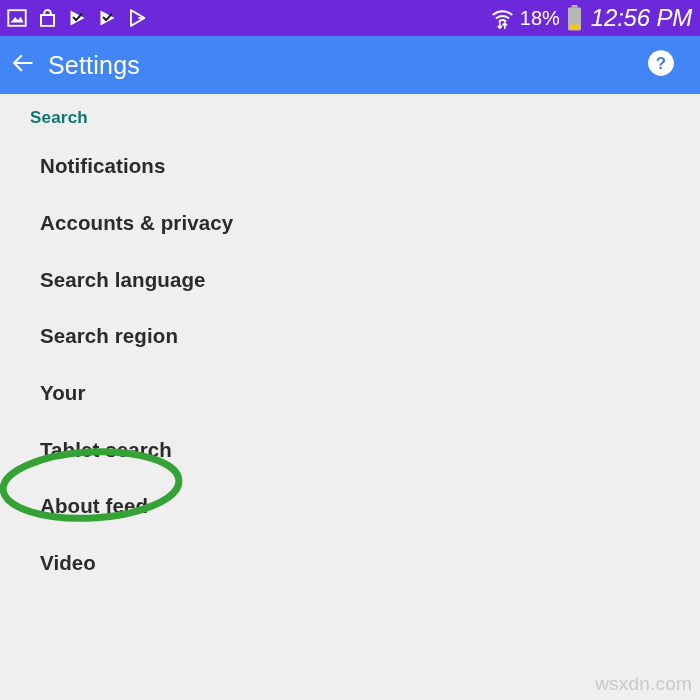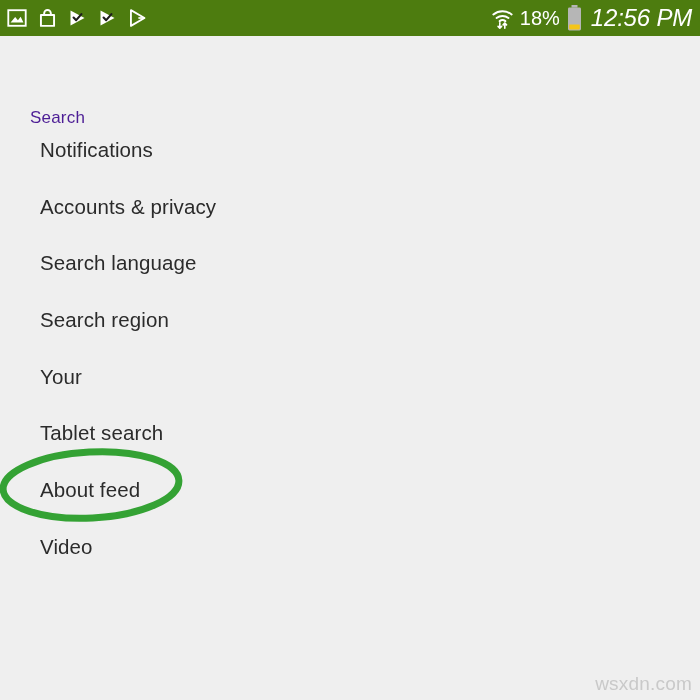--- a/index.html
+++ b/index.html
@@ -22,21 +22,21 @@
     background: #efefef;
     overflow: hidden;
   }
 
   
   .status-bar {
     position: absolute;
     top: 0; left: 0;
     width: 700px;
     height: 36px;
-    background: #4d7c0f;
+    background: #6d28d9;
     display: flex;
     align-items: center;
     justify-content: space-between;
     box-sizing: border-box;
     padding: 0 8px 0 6px;
   }
   .status-left {
     display: flex;
     align-items: center;
     gap: 9px;
@@ -110,39 +110,40 @@
     position: absolute;
     top: 94px; left: 0;
     width: 700px;
     height: 606px;
     background: #efefef;
   }
   .section-header {
     position: absolute;
     left: 30px;
     top: 14px;
-    color: #4c1d95;
+    color: #0f766e;
     font-size: 17px;
-    font-weight: normal;
+    font-weight: bold;
     letter-spacing: 0.2px;
     font-family: "Liberation Sans", sans-serif;
   }
   .list {
     position: absolute;
     top: 44px;
     left: 0;
     width: 700px;
   }
   .list-item {
     height: 56.7px;
     display: flex;
-    align-items: flex-start;
+    align-items: center;
     padding-left: 40px;
     box-sizing: border-box;
     cursor: pointer;
+    font-weight: bold;
   }
   .list-item-label {
     color: #2b2b2b;
     font-size: 20.5px;
     letter-spacing: 0.1px;
     font-family: "Liberation Sans", sans-serif;
   }
 
   
   .annotation {
@@ -229,20 +230,39 @@
           <rect x="5.5" y="1" width="6" height="2.6" fill="#b6b6b6"></rect>
           <rect x="2" y="3.4" width="13" height="23" rx="1.4" fill="#b6b6b6"></rect>
           <rect x="3.2" y="20.6" width="10.6" height="4.8" rx="0.8" fill="#f5c518"></rect>
         </svg>
       </span>
 
       <span class="clock">12:56 PM</span>
     </div>
   </div>
 
+  <div class="app-bar">
+    <div class="back-btn">
+      <span>
+        <svg width="26" height="26" viewBox="0 0 24 24">
+          <path d="M20 12 H4.2 M10.4 5.4 L3.8 12 L10.4 18.6" fill="none" stroke="#ffffff" stroke-width="1.9" stroke-linecap="round" stroke-linejoin="round"></path>
+        </svg>
+      </span>
+    </div>
+    <div class="app-title">Settings</div>
+    <div class="spacer"></div>
+    <div class="help-btn">
+      <span>
+        <svg width="30" height="30" viewBox="0 0 24 24">
+          <circle cx="12" cy="12" r="10.3" fill="#ffffff"></circle>
+          <text x="12" y="16.6" text-anchor="middle" font-family="Liberation Sans, sans-serif" font-size="13.5" font-weight="bold" fill="#3f7fe8">?</text>
+        </svg>
+      </span>
+    </div>
+  </div>
 
   <div class="content">
 
     <div class="section-header">Search</div>
 
     <div class="list">
       <div class="list-item">
         <span class="list-item-label">Notifications</span>
       </div>
       <div class="list-item">

